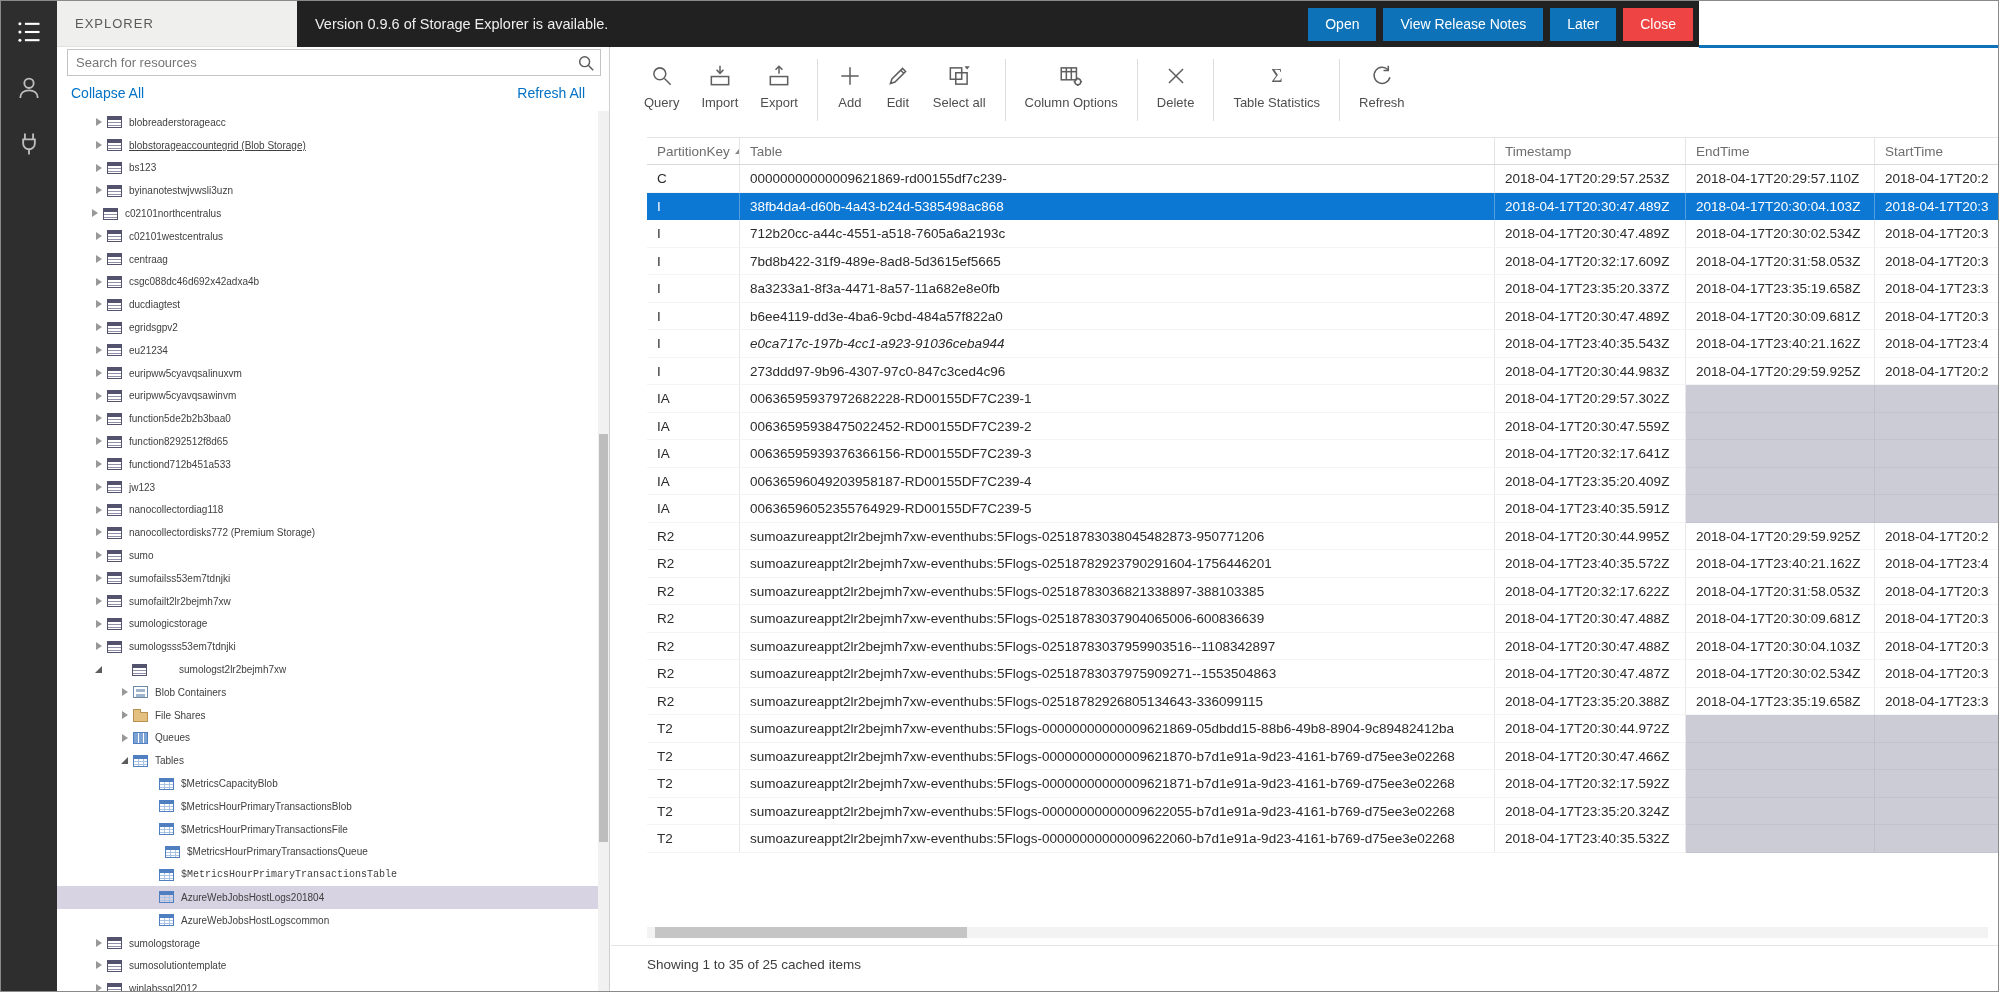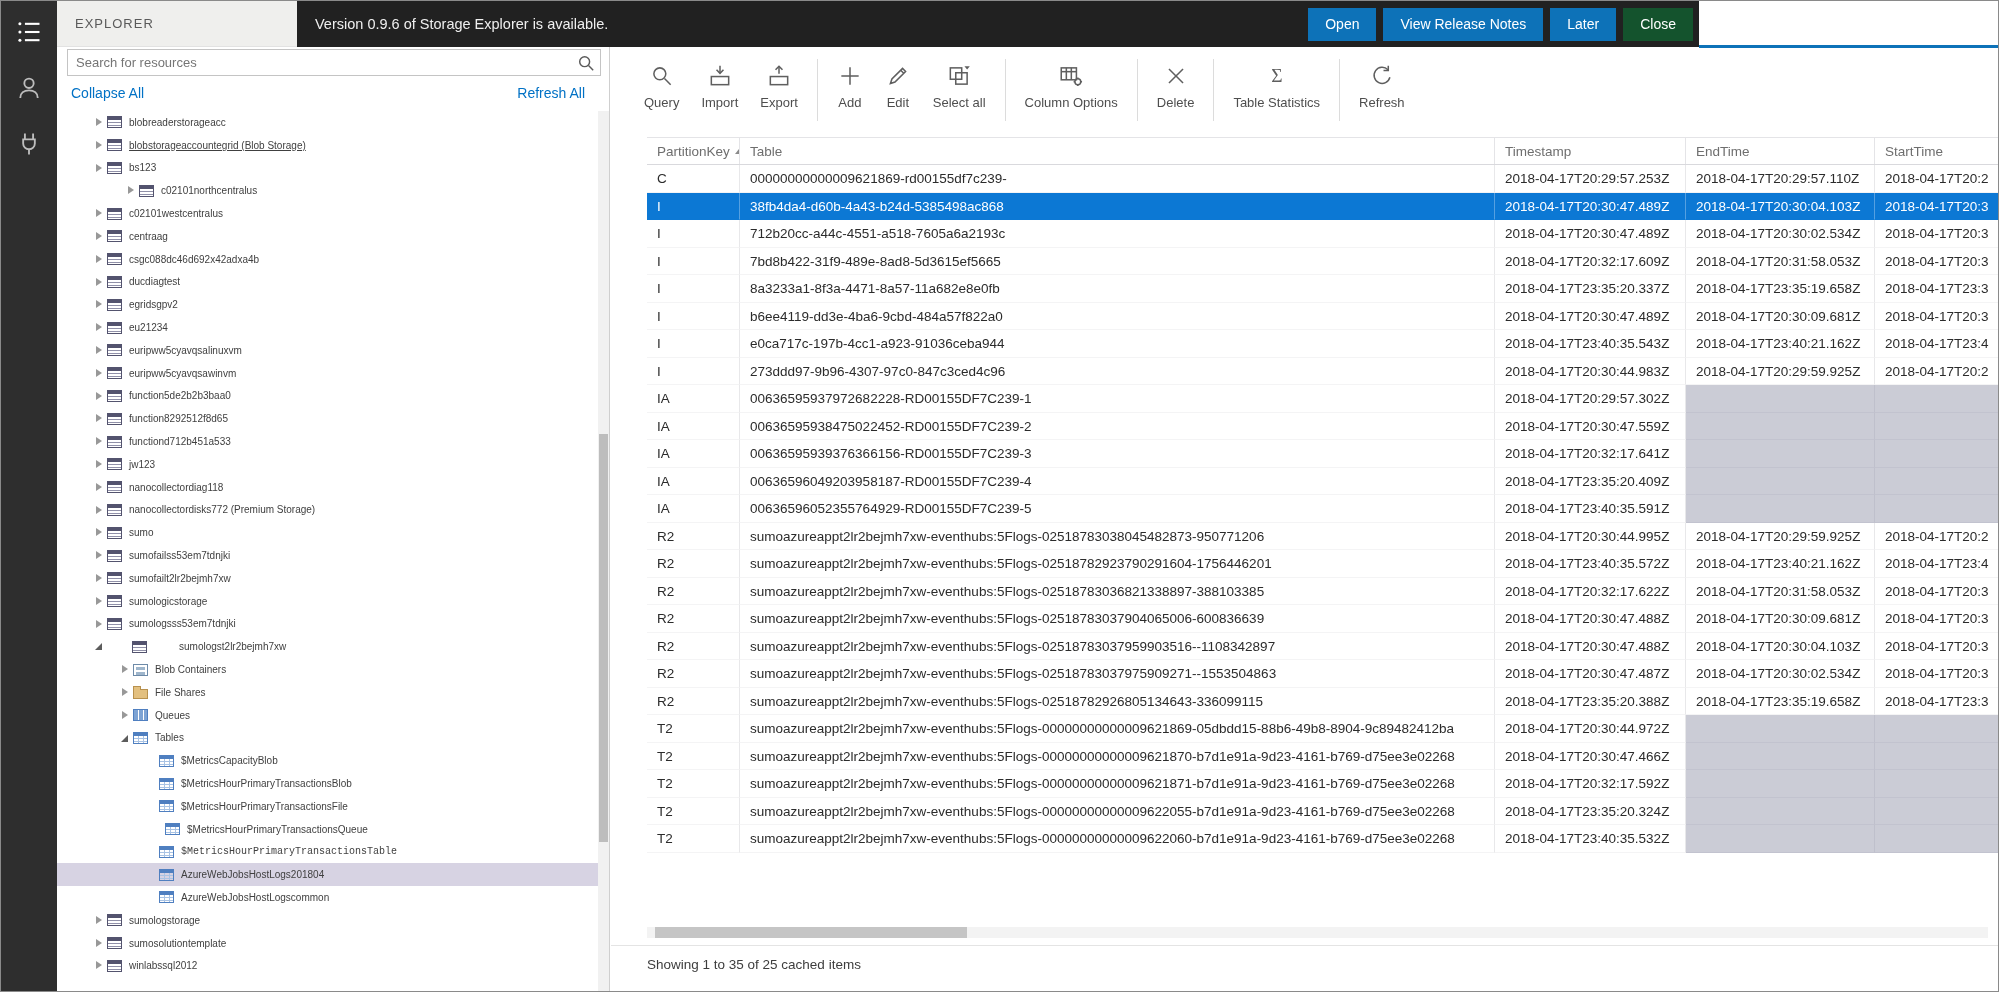--- a/index.html
+++ b/index.html
@@ -68,21 +68,21 @@
 
   .hscroll{position:absolute;left:36px;right:10px;top:926px;height:11px;background:#f3f3f3;cursor:pointer}
   .hthumb{position:absolute;left:8px;top:0;bottom:0;width:312px;background:#c5c5c5;cursor:pointer}
   .statusbar{position:absolute;left:0;right:0;top:944px;bottom:0;border-top:1px solid #e4e4e4;padding:11px 0 0 36px;font-size:13.5px;color:#3d3d3d}
 
   
   .notif{position:absolute;left:296px;top:0;width:1402px;height:46px;background:#212121;display:flex;align-items:center;padding:0 4px 0 18px;z-index:10}
   .notif-msg{color:#efefef;font-size:14.5px}
   .notif-buttons{margin-left:auto;display:flex;align-items:center;gap:7px;padding-right:2px}
   .notif-btn{height:33px;padding:0 17px;background:var(--accent,#0d72b8);color:#fff;font-size:14px;border:none;cursor:pointer;font-family:inherit}
-  .notif-btn.close{background:#14532d}
+  .notif-btn.close{background:#ef4444}
 </style>
 </head>
 <body>
 
 <div class="app">
 
   <div class="activity-bar">
     <div class="act-icon">
       <svg width="28" height="28" viewBox="0 0 24 24" fill="none" stroke="#ffffff" stroke-width="1.8">
           <circle cx="4.2" cy="5" r="1.3" fill="#fff" stroke="none"></circle>
@@ -133,21 +133,26 @@
         <div class="tree-row" style="padding-left: 34px; text-decoration: underline;">
           <span class="twisty closed"></span>
           <span class="ticon ic-account"></span>
           <span class="tlabel">blobstorageaccountegrid (Blob Storage)</span>
         </div>
         <div class="tree-row" style="padding-left: 34px;">
           <span class="twisty closed"></span>
           <span class="ticon ic-account"></span>
           <span class="tlabel">bs123</span>
         </div>
-        <div class="tree-row" style="padding-left: 24px; margin-left: 42px;">
+        <div class="tree-row" style="padding-left: 34px;">
+          <span class="twisty closed"></span>
+          <span class="ticon ic-account"></span>
+          <span class="tlabel">byinanotestwjvwsli3uzn</span>
+        </div>
+        <div class="tree-row" style="padding-left: 30px;">
           <span class="twisty closed"></span>
           <span class="ticon ic-account"></span>
           <span class="tlabel">c02101northcentralus</span>
         </div>
         <div class="tree-row" style="padding-left: 34px;">
           <span class="twisty closed"></span>
           <span class="ticon ic-account"></span>
           <span class="tlabel">c02101westcentralus</span>
         </div>
         <div class="tree-row" style="padding-left: 34px;">
@@ -486,21 +491,21 @@
           </div>
           <div class="grid-row">
             <div class="gcell" style="width: 93px;">I</div>
             <div class="gcell" style="width: 755px;">b6ee4119-dd3e-4ba6-9cbd-484a57f822a0</div>
             <div class="gcell" style="width: 191px;">2018-04-17T20:30:47.489Z</div>
             <div class="gcell" style="width: 189px;">2018-04-17T20:30:09.681Z</div>
             <div class="gcell" style="width: 200px;">2018-04-17T20:3</div>
           </div>
           <div class="grid-row">
             <div class="gcell" style="width: 93px;">I</div>
-            <div class="gcell" style="width: 755px;">e0ca717c-197b-4cc1-a923-91036ceba944</div>
+            <div class="gcell" style="width: 755px; font-style: italic;">e0ca717c-197b-4cc1-a923-91036ceba944</div>
             <div class="gcell" style="width: 191px;">2018-04-17T23:40:35.543Z</div>
             <div class="gcell" style="width: 189px;">2018-04-17T23:40:21.162Z</div>
             <div class="gcell" style="width: 200px;">2018-04-17T23:4</div>
           </div>
           <div class="grid-row">
             <div class="gcell" style="width: 93px;">I</div>
             <div class="gcell" style="width: 755px;">273ddd97-9b96-4307-97c0-847c3ced4c96</div>
             <div class="gcell" style="width: 191px;">2018-04-17T20:30:44.983Z</div>
             <div class="gcell" style="width: 189px;">2018-04-17T20:29:59.925Z</div>
             <div class="gcell" style="width: 200px;">2018-04-17T20:2</div>

